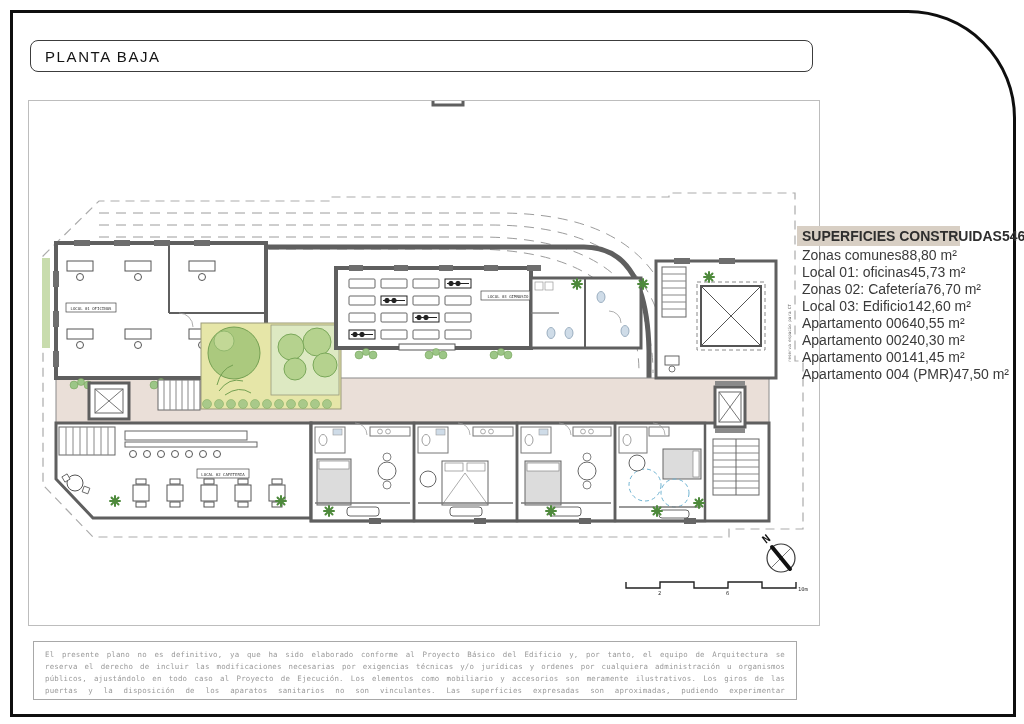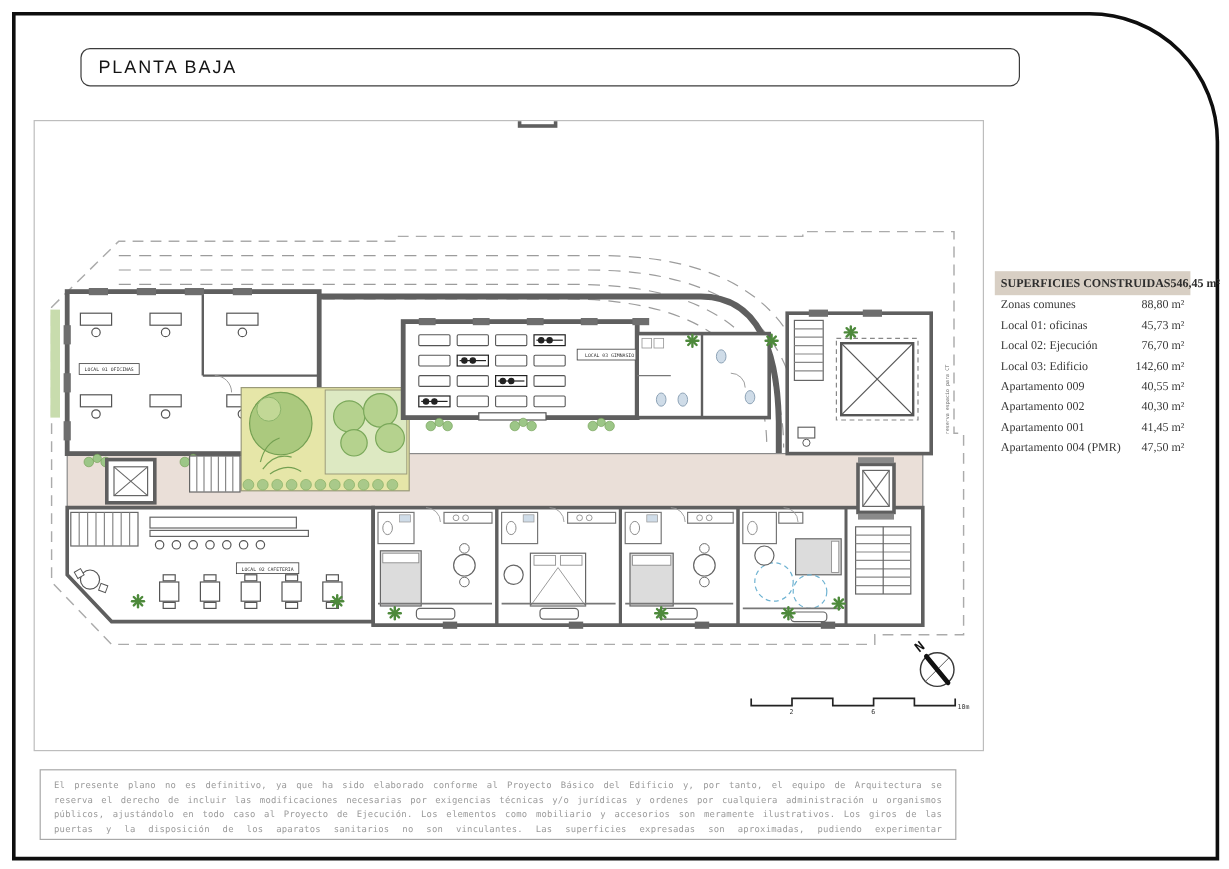--- a/index.html
+++ b/index.html
@@ -4,28 +4,28 @@
 <style>
   html,body{margin:0;padding:0;background:#fff;}
   #page{position:relative;width:1024px;height:724px;background:#fff;overflow:hidden;
         font-family:"Liberation Sans",sans-serif;}
   
   #sheet-border{position:absolute;left:10px;top:10px;width:1000px;height:701px;
         border:3px solid #0e0e0e;border-top-right-radius:108px;}
   
   #title-box{position:absolute;left:30px;top:40px;width:783px;height:32px;
         border:1.6px solid #3c3c3c;border-radius:8px;display:flex;align-items:center;
-        padding-left:14px;box-sizing:border-box;margin-left:37px;}
+        padding-left:14px;box-sizing:border-box;}
   #title-box span{font-size:15px;letter-spacing:1.6px;color:#141414;}
   
   #plan-frame{position:absolute;left:28px;top:100px;width:792px;height:526px;
         border:1px solid #bdbdbd;box-sizing:border-box;background:#fff;}
   
-  #legend{position:absolute;left:829px;top:226px;width:163px;
-        font-family:Liberation Serif, serif;font-size:10px;color:#3a3a3a;}
+  #legend{position:absolute;left:797px;top:226px;width:163px;
+        font-family:Liberation Sans, sans-serif;font-size:14px;color:#3a3a3a;}
   .lg-row{display:flex;justify-content:space-between;align-items:center;
         height:17px;padding:0 5px;}
   .lg-head{background:#d8cfc4;height:20px;font-weight:bold;color:#2e2e2e;}
   .lg-label{white-space:nowrap;}
   .lg-val{white-space:nowrap;}
   
   #disclaimer{position:absolute;left:33px;top:641px;width:764px;height:59px;
         border:1px solid #a8a8a8;box-sizing:border-box;padding:7px 11px;
         font-family:"DejaVu Sans Mono",monospace;font-size:7.4px;line-height:1.62;
         color:#9a9a9a;text-align:justify;letter-spacing:0.2px;word-spacing:2px;overflow:hidden;}
@@ -497,29 +497,29 @@
     </div>
     <div class="lg-row">
       <span class="lg-label">Zonas comunes</span>
       <span class="lg-val">88,80 m²</span>
     </div>
     <div class="lg-row">
       <span class="lg-label">Local 01: oficinas</span>
       <span class="lg-val">45,73 m²</span>
     </div>
     <div class="lg-row">
-      <span class="lg-label">Local 02: Ejecución</span>
+      <span class="lg-label">Zonas 02: Cafetería</span>
       <span class="lg-val">76,70 m²</span>
     </div>
     <div class="lg-row">
       <span class="lg-label">Local 03: Edificio</span>
       <span class="lg-val">142,60 m²</span>
     </div>
     <div class="lg-row">
-      <span class="lg-label">Apartamento 009</span>
+      <span class="lg-label">Apartamento 006</span>
       <span class="lg-val">40,55 m²</span>
     </div>
     <div class="lg-row">
       <span class="lg-label">Apartamento 002</span>
       <span class="lg-val">40,30 m²</span>
     </div>
     <div class="lg-row">
       <span class="lg-label">Apartamento 001</span>
       <span class="lg-val">41,45 m²</span>
     </div>

